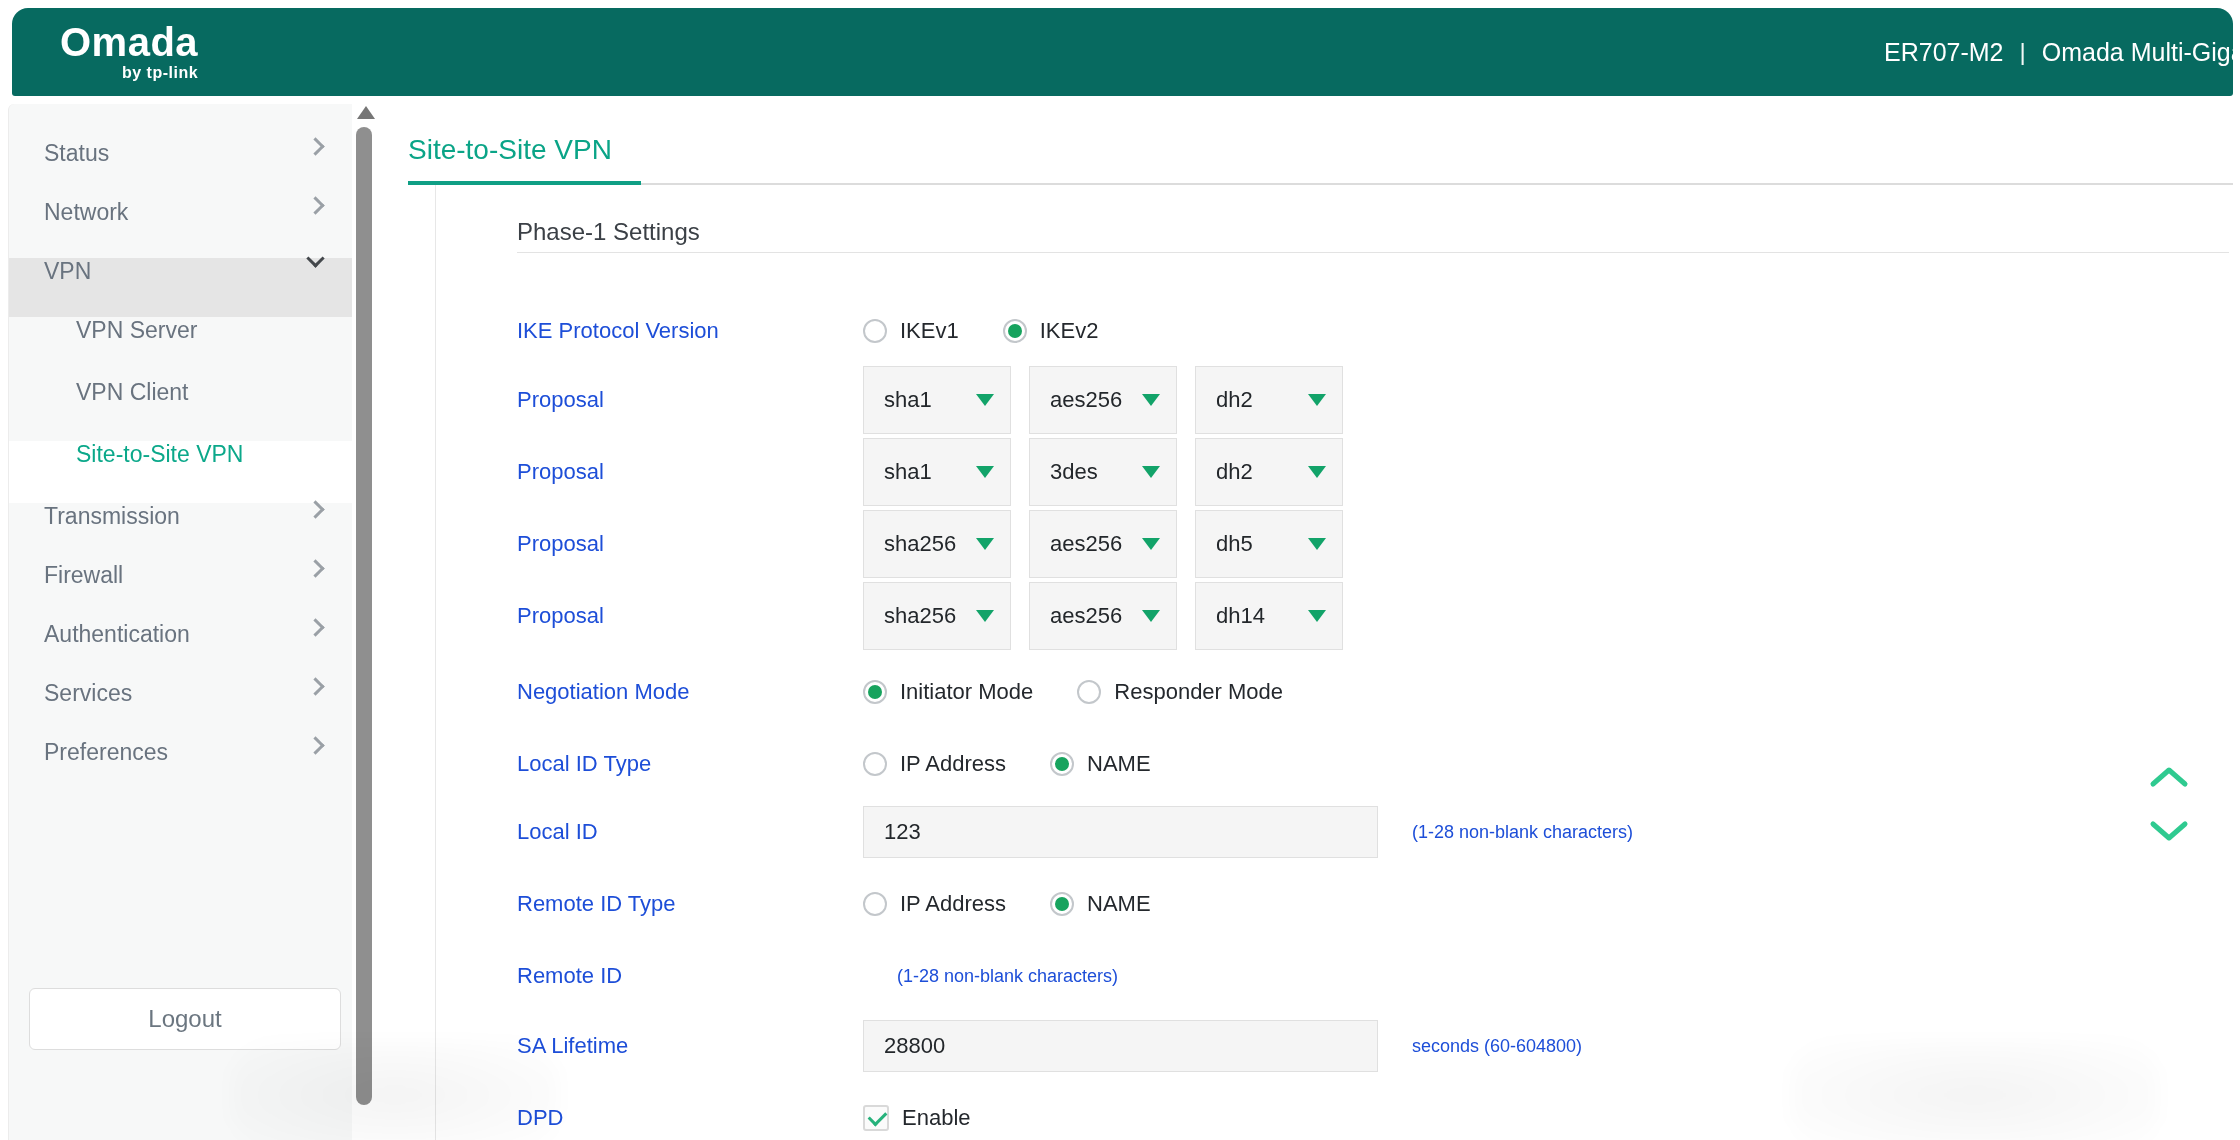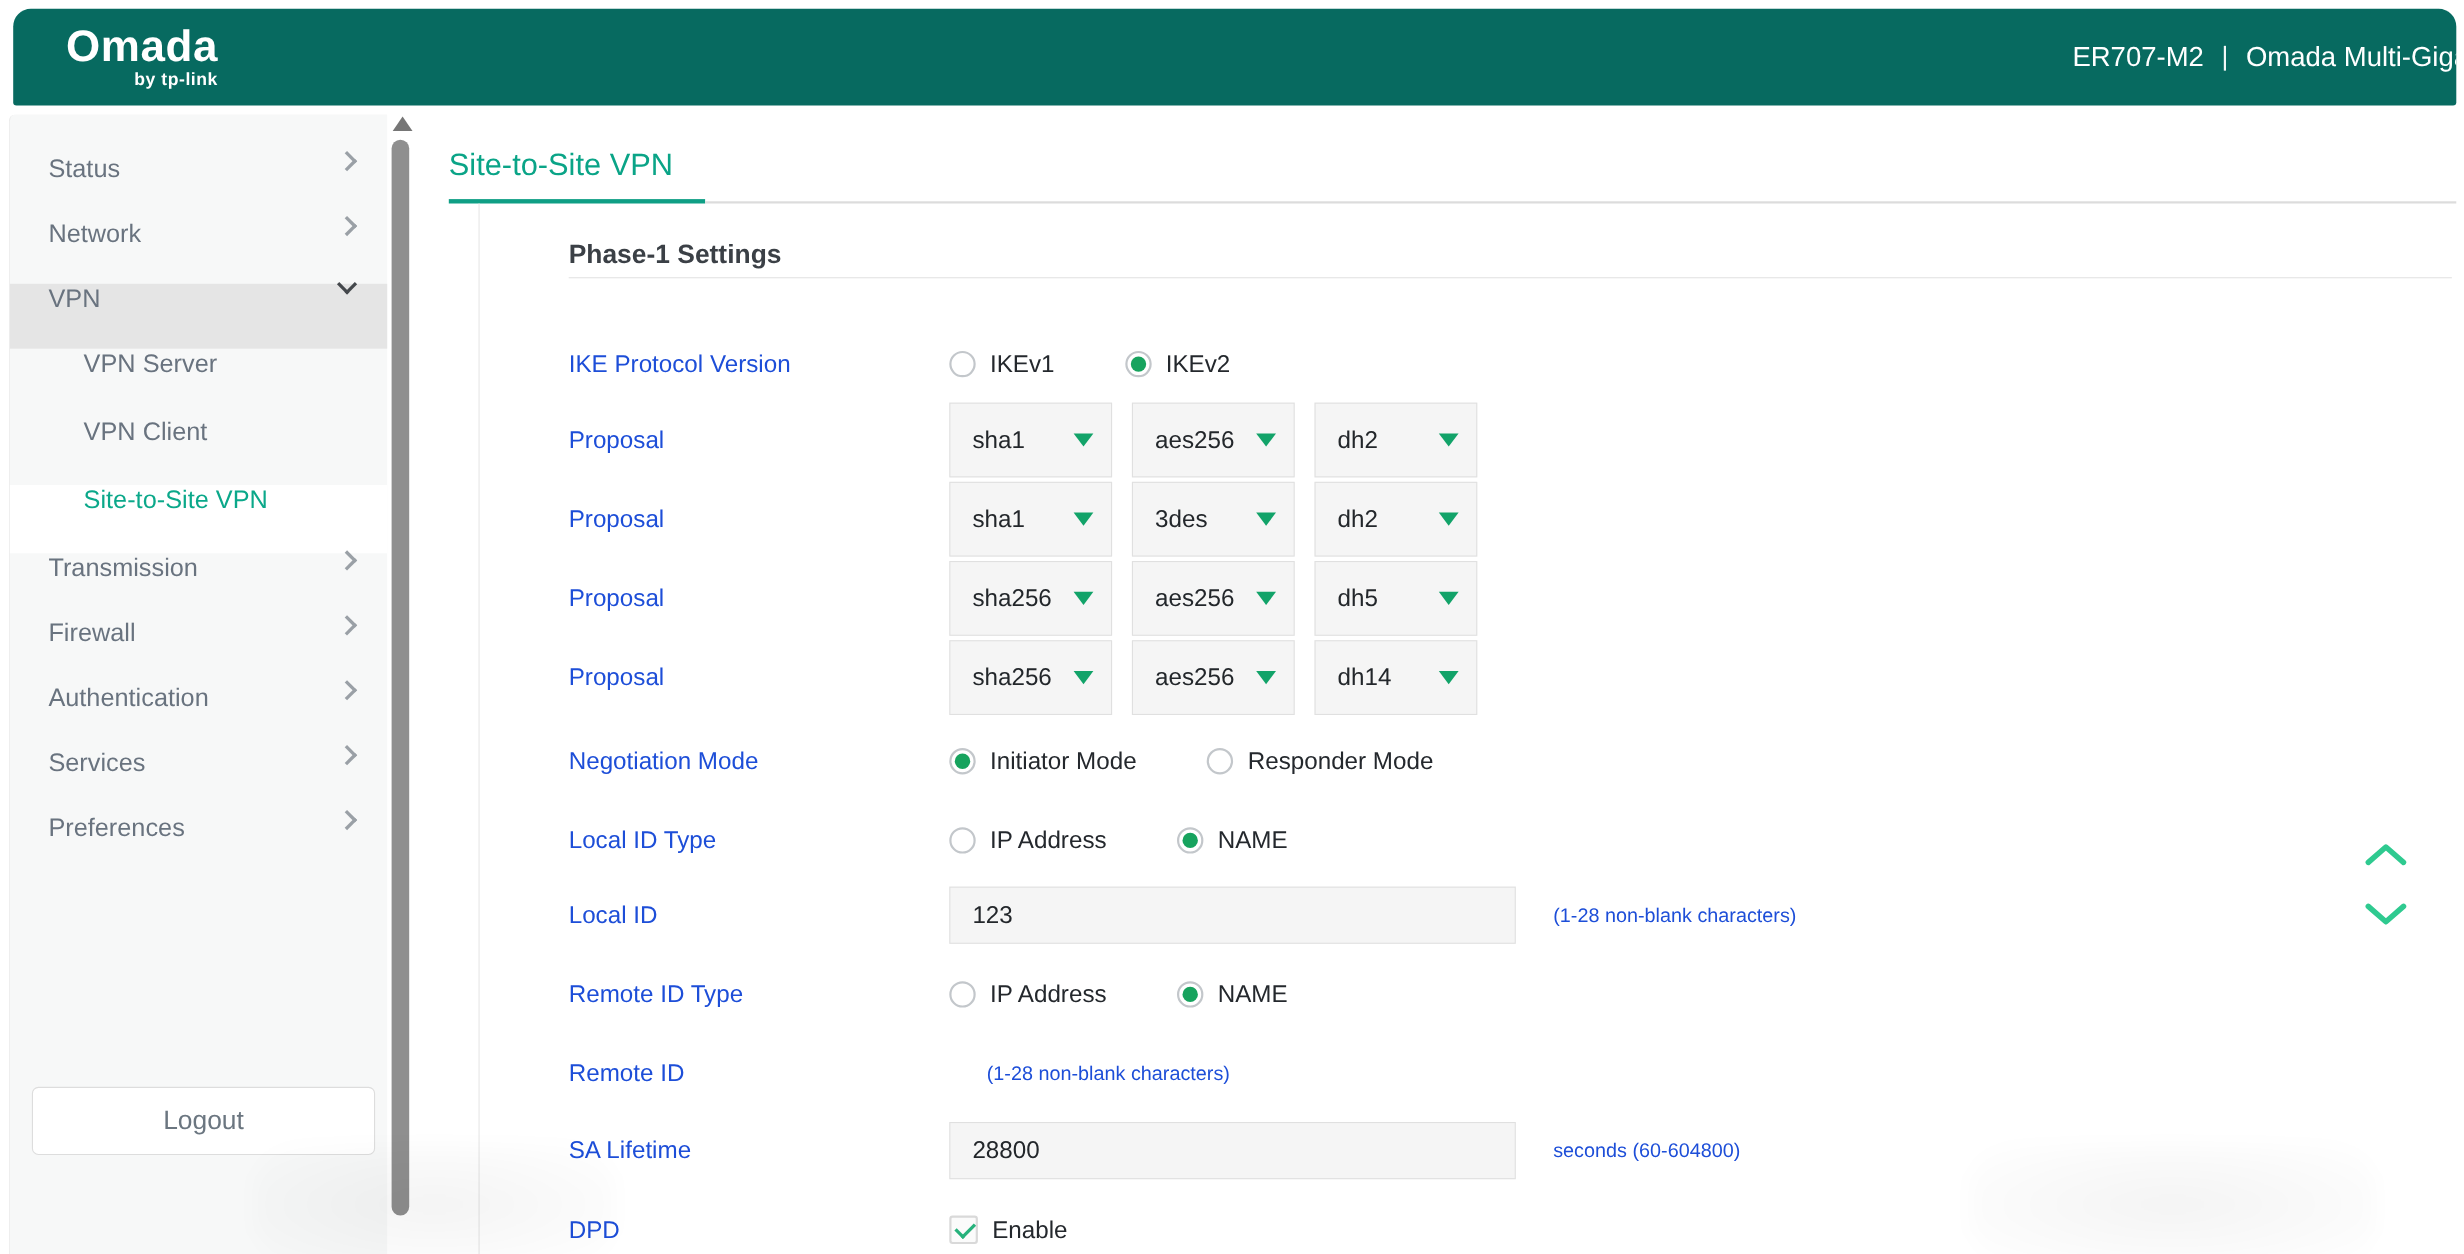--- a/index.html
+++ b/index.html
@@ -38,29 +38,29 @@
       border-left:9px solid transparent; border-right:9px solid transparent;
       border-bottom:13px solid #767676; }
   .side-scroll-thumb { position:absolute; left:356px; top:127px; width:16px; height:978px;
       background:#8f8f8f; border-radius:9px; }
 
   
   .tab-title { position:absolute; left:408px; top:134px; font-size:28px; color:#0aa487; }
   .tab-underline { position:absolute; left:408px; top:181px; width:233px; height:4px; background:#0f9f85; }
   .tab-baseline { position:absolute; left:641px; top:183px; width:1592px; height:2px; background:#dcdcdc; }
   .panel-vline { position:absolute; left:435px; top:185px; width:1px; height:955px; background:#e7e7e7; }
-  .section-title { position:absolute; left:517px; top:218px; font-size:24px; font-weight:bold; color:#3b4046; }
+  .section-title { position:absolute; left:517px; top:218px; font-size:24px; font-weight:normal; color:#3b4046; }
   .section-divider { position:absolute; left:517px; top:252px; width:1712px; height:1px; background:#e3e3e3; }
 
   
   .form-row { position:absolute; left:517px; height:52px; display:flex; align-items:center; }
   .form-label { width:346px; flex-shrink:0; font-size:22px; color:#1d4ed8; }
   .controls { display:flex; align-items:center; }
 
-  .radio-group { display:flex; align-items:center; gap:64px; }
+  .radio-group { display:flex; align-items:center; gap:44px; }
   .radio-opt { display:flex; align-items:center; gap:13px; cursor:pointer; }
   .radio { width:24px; height:24px; border-radius:50%; border:2px solid #c3c7cb; background:#fff;
            position:relative; flex-shrink:0; }
   .radio.sel::after { content:''; position:absolute; inset:3px; border-radius:50%; background:#17a35e; }
   .opt-label { font-size:22px; color:#24282d; }
 
   .dropdown { width:148px; height:68px; background:#f5f5f5; border:1px solid #e0e0e0;
               display:flex; align-items:center; justify-content:space-between;
               padding:0 16px 0 20px; margin-right:18px; cursor:pointer; }
   .dropdown-value { font-size:22px; color:#23272b; overflow:hidden; white-space:nowrap; }

